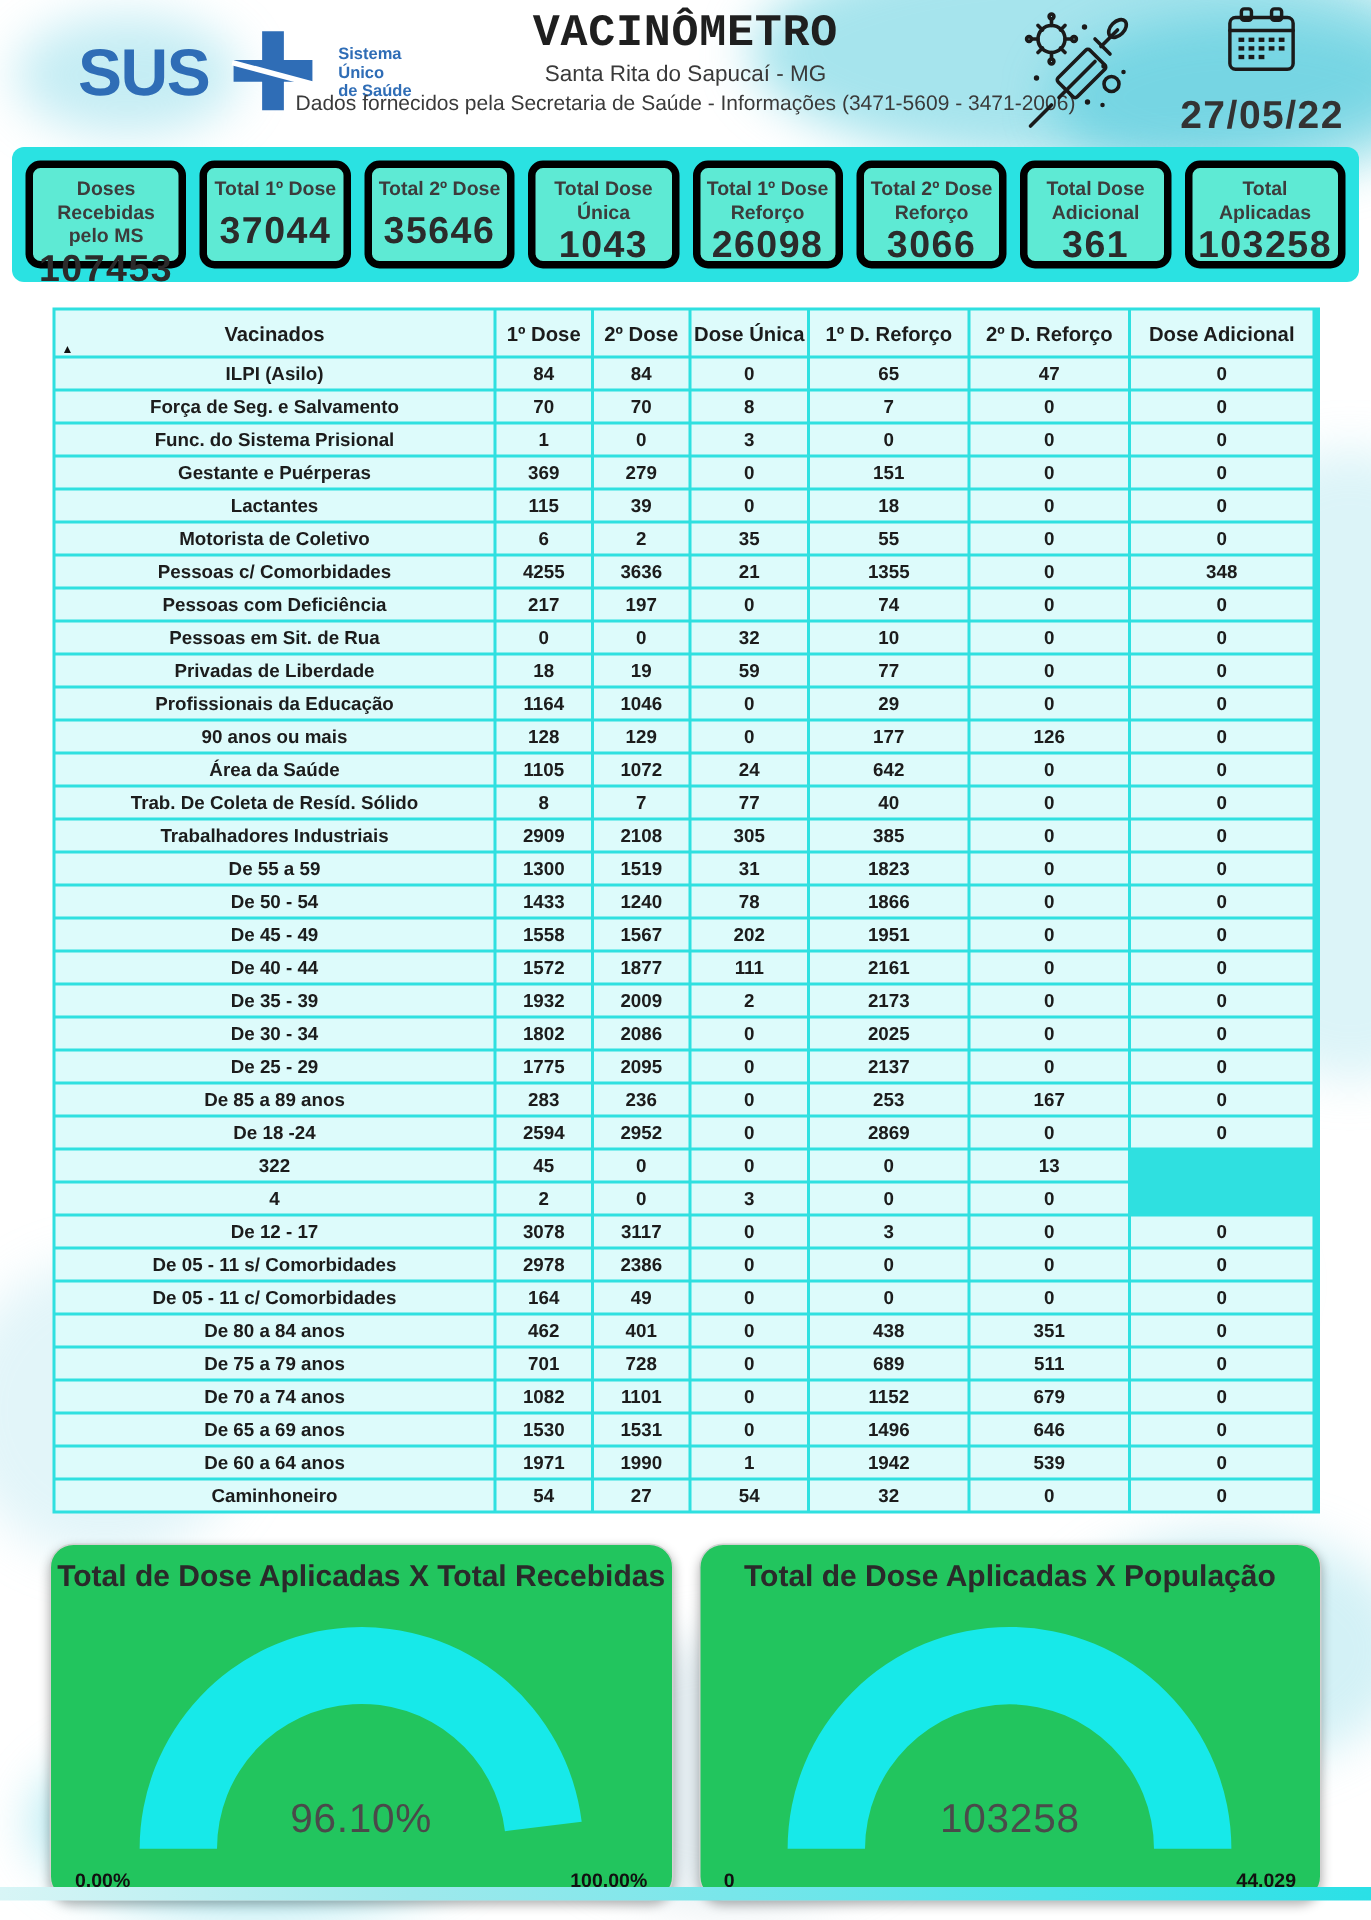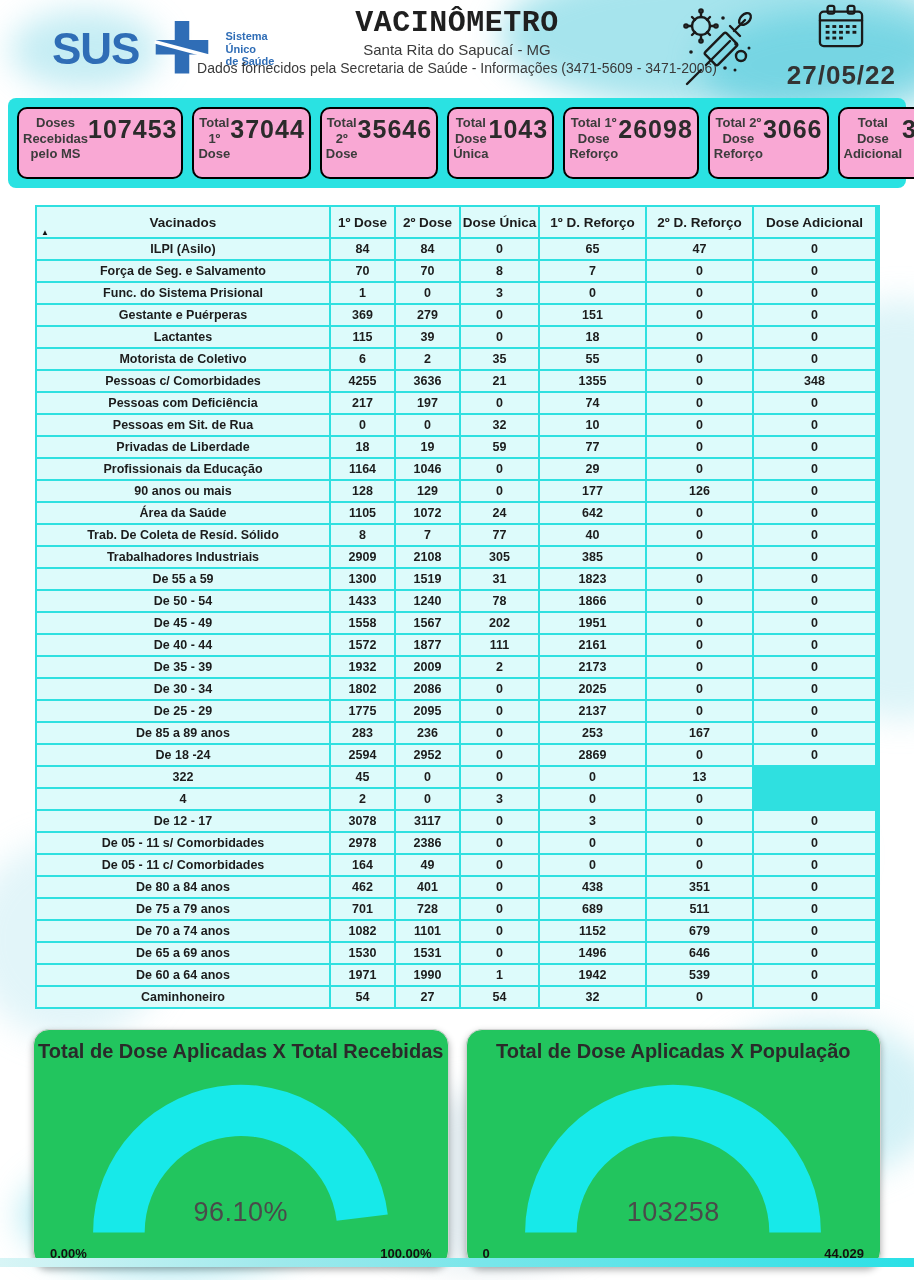--- a/index.html
+++ b/index.html
@@ -38,22 +38,22 @@
   .hdr-icons { position:absolute; right:18px; top:4px; display:flex; align-items:flex-start; gap:28px; }
   .date-block { text-align:center; }
   .date-txt { font-size:26px; font-weight:bold; color:#333; margin-top:6px; letter-spacing:1px; }
 
   
   .strip {
     margin:2px 8px 0 8px; background:#2ae2e2; border-radius:8px;
     padding:9px; display:flex; gap:9px; height:90px;
   }
   .scard {
-    flex:1; background:#f9a8d4; border:2px solid #000000; border-radius:10px;
-    display:flex; flex-direction:row; justify-content:space-between;
+    flex:1; background:#5eead4; border:5px solid #000000; border-radius:10px;
+    display:flex; flex-direction:column; justify-content:space-between;
     padding:6px 4px 5px 4px; text-align:center;
   }
   .slabel { font-size:13px; font-weight:bold; color:#3c3c3c; line-height:1.2; }
   .svalue { font-size:25px; font-weight:600; color:#2b2b2b; letter-spacing:1px; }
 
   
   .vtable {
     margin:17px 34px 0 35px; width:845px;
     background:#2fe0e0; padding:2px; 
     display:flex; flex-direction:column; row-gap:2px;

